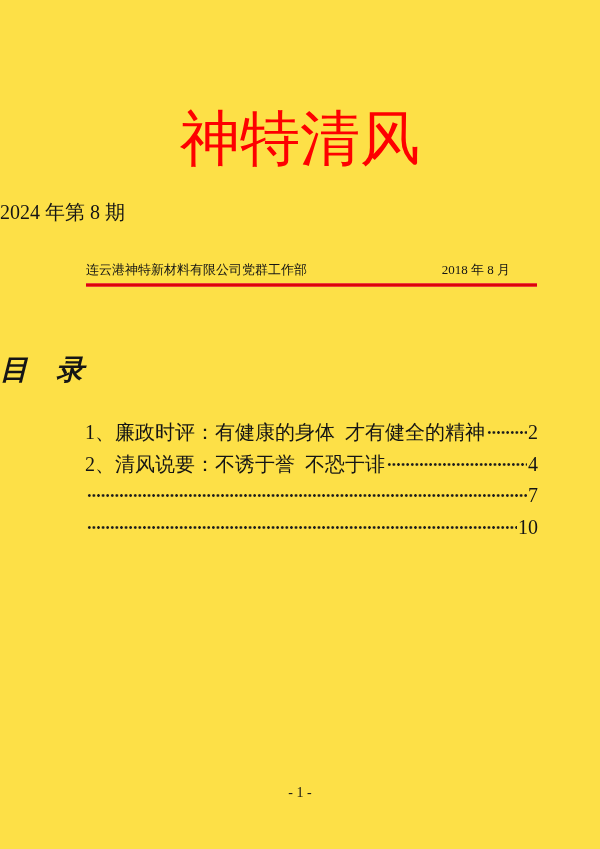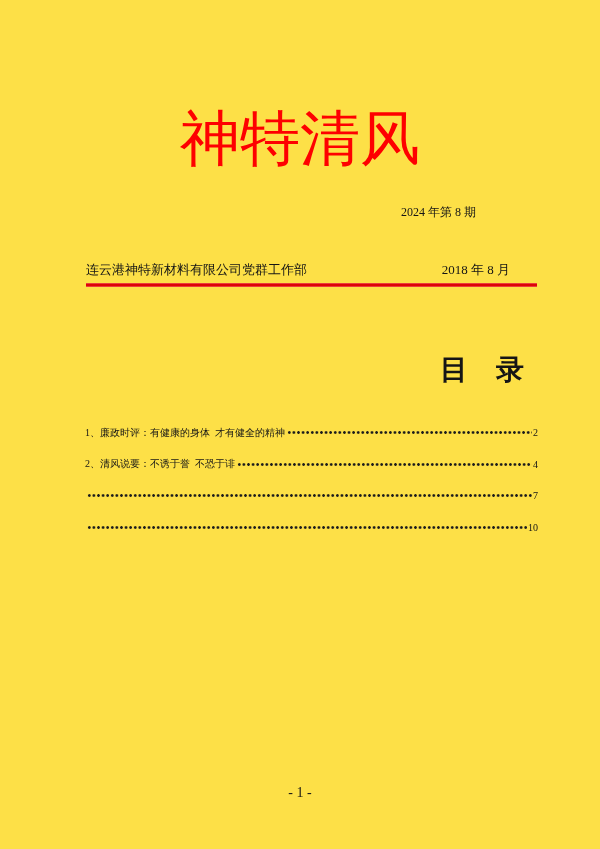--- a/index.html
+++ b/index.html
@@ -27,22 +27,22 @@
     font-weight: normal;
     color: #fe0000;
     letter-spacing: 0;
     white-space: nowrap;
   }
   .issue-number {
     position: absolute;
     top: 200px;
     left: 0;
     width: 476px;
-    text-align: right;
-    font-size: 12px;
+    text-align: left;
+    font-size: 20px;
     line-height: 24px;
     white-space: nowrap;
   }
   .publisher-row {
     position: absolute;
     top: 261px;
     left: 86px;
     width: 424px;
     display: flex;
     justify-content: space-between;
@@ -59,37 +59,38 @@
     left: 86px;
     width: 451px;
     height: 4px;
     background: linear-gradient(#f56a6a 0%, #dd0505 28%, #dd0505 72%, #f56a6a 100%);
   }
   .toc-heading {
     position: absolute;
     top: 350px;
     left: 0;
     width: 524px;
-    text-align: right;
+    text-align: left;
     font-size: 28px;
     line-height: 40px;
     font-weight: bold;
     white-space: nowrap;
+    font-style: italic;
   }
   .toc-list {
     position: absolute;
     top: 417px;
     left: 85px;
     width: 453px;
   }
   .toc-item {
     display: flex;
     align-items: center;
     height: 31.5px;
-    font-size: 10px;
+    font-size: 20px;
   }
   .toc-item-label {
     white-space: nowrap;
     flex: 0 0 auto;
   }
   .toc-leader {
     flex: 1 1 auto;
     align-self: stretch;
     margin-left: 2px;
     margin-right: 1px;

